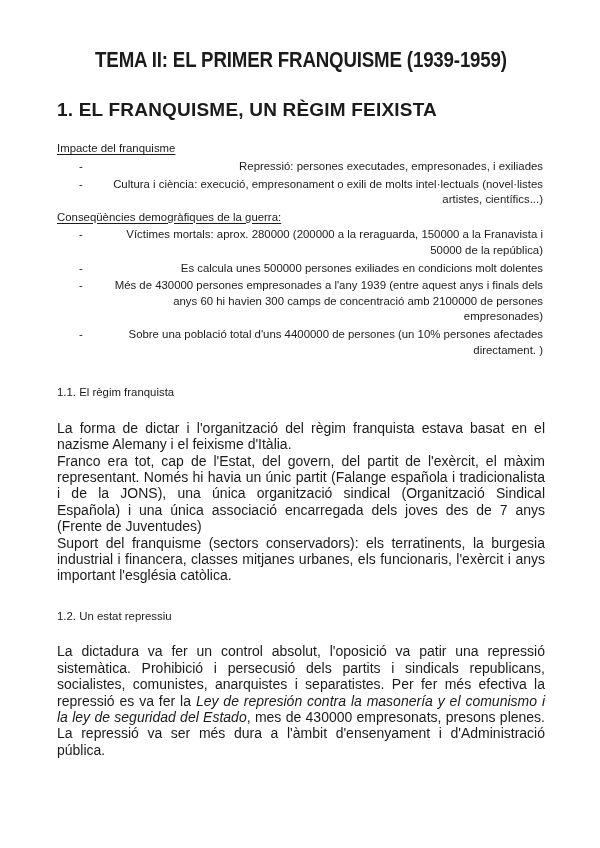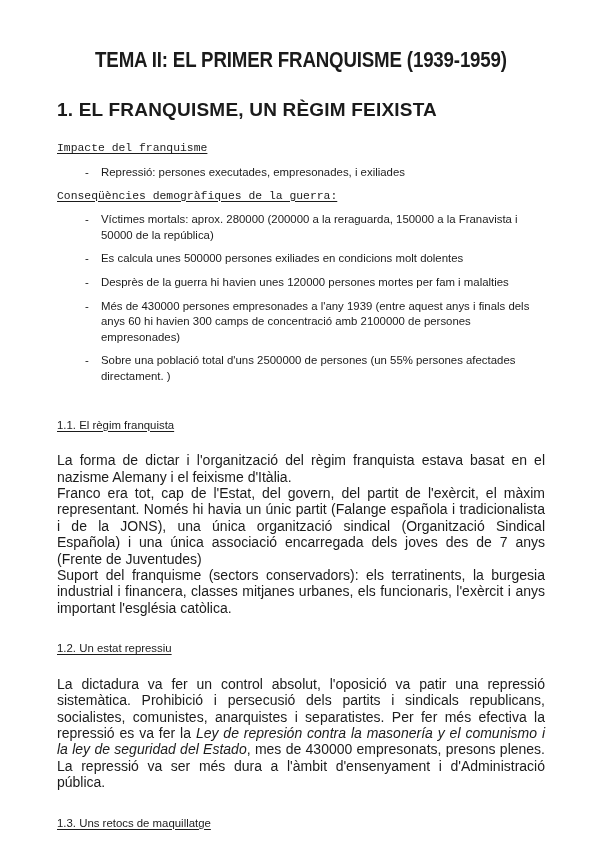--- a/index.html
+++ b/index.html
@@ -41,50 +41,49 @@
     font-size: 19px;
     font-weight: 700;
     letter-spacing: 0.2px;
     line-height: 1.2;
   }
   .lead {
     margin: 0;
     padding-top: 20px;
     font-size: 11.4px;
     line-height: 15.6px;
-    font-family: Liberation Mono, monospace;
   }
   .underlined {
     text-decoration: underline;
     text-underline-offset: 2px;
   }
   ul.dashlist {
     list-style: none;
     margin: 0;
     padding: 0;
   }
   ul.dashlist > li {
     position: relative;
-    margin: 8px;
+    margin: 2px;
     padding-left: 36px;
     font-size: 11.4px;
     line-height: 15.6px;
+    text-align: right;
   }
   ul.dashlist > li::before {
     content: "-";
     position: absolute;
     left: 20px;
     top: 0;
   }
   .subheading {
     margin: 0;
     padding-top: 22px;
     font-size: 11.4px;
     line-height: 15.6px;
-    text-decoration: underline;
     text-underline-offset: 2px;
     display: inline-block;
   }
   .para {
     margin: 0;
     padding-top: 19px;
     font-size: 14px;
     line-height: 16.4px;
     text-align: justify;
   }
@@ -101,42 +100,41 @@
 <div class="page">
 
   <h1 class="doc-title">TEMA II: EL PRIMER FRANQUISME (1939-1959)</h1>
 
   <h2 class="section-title">1. EL FRANQUISME, UN RÈGIM FEIXISTA</h2>
 
   <div class="lead"><span class="underlined">Impacte del franquisme</span></div>
 
   <ul class="dashlist">
     <li>Repressió: persones executades, empresonades, i exiliades</li>
+    <li>Cultura i ciència: execució, empresonament o exili de molts intel·lectuals (novel·listes artistes, científics...)</li>
   </ul>
 
   <div class="lead" style="padding-top:0"><span class="underlined">Conseqüències demogràfiques de la guerra:</span></div>
 
   <ul class="dashlist">
     <li>Víctimes mortals: aprox. 280000 (200000 a la reraguarda, 150000 a la Franavista i 50000 de la república)</li>
     <li>Es calcula unes 500000 persones exiliades en condicions molt dolentes</li>
-    <li>Desprès de la guerra hi havien unes 120000 persones mortes per fam i malalties</li>
     <li>Més de 430000 persones empresonades a l'any 1939 (entre aquest anys i finals dels anys 60 hi havien 300 camps de concentració amb 2100000 de persones empresonades)</li>
-    <li>Sobre una població total d'uns 2500000 de persones (un 55% persones afectades directament. )</li>
+    <li>Sobre una població total d'uns 4400000 de persones (un 10% persones afectades directament. )</li>
   </ul>
 
   <div>
     <div style="padding-top:22px"><span class="subheading" style="padding-top:0">1.1. El règim franquista</span></div>
     <p class="para">La forma de dictar i l'organització del règim franquista estava basat en el nazisme Alemany i el feixisme d'Itàlia.</p>
     <p class="para tight">Franco era tot, cap de l'Estat, del govern, del partit de l'exèrcit, el màxim representant. Només hi havia un únic partit (Falange española i tradicionalista i de la JONS), una única organització sindical (Organització Sindical Española) i una única associació encarregada dels joves des de 7 anys (Frente de Juventudes)</p>
     <p class="para tight">Suport del franquisme (sectors conservadors): els terratinents, la burgesia industrial i financera, classes mitjanes urbanes, els funcionaris, l'exèrcit i anys important l'església catòlica.</p>
   </div>
 
   <div>
     <div style="padding-top:22px"><span class="subheading" style="padding-top:0">1.2. Un estat repressiu</span></div>
     <p class="para"><span>La dictadura va fer un control absolut, l'oposició va patir una repressió sistemàtica. Prohibició i persecusió dels partits i sindicals republicans, socialistes, comunistes, anarquistes i separatistes. Per fer més efectiva la repressió es va fer la </span><em>Ley de represión contra la masonería y el comunismo i la ley de seguridad del Estado</em><span>, mes de 430000 empresonats, presons plenes. La repressió va ser més dura a l'àmbit d'ensenyament i d'Administració pública.</span></p>
   </div>
 
   <div>
-    <div style="padding-top:22px"><span class="subheading" style="padding-top:0">1.3. Uns retocs de maquillatge</span></div>
     <p class="para"></p>
   </div>
 
 </div>
 
 </body></html>

